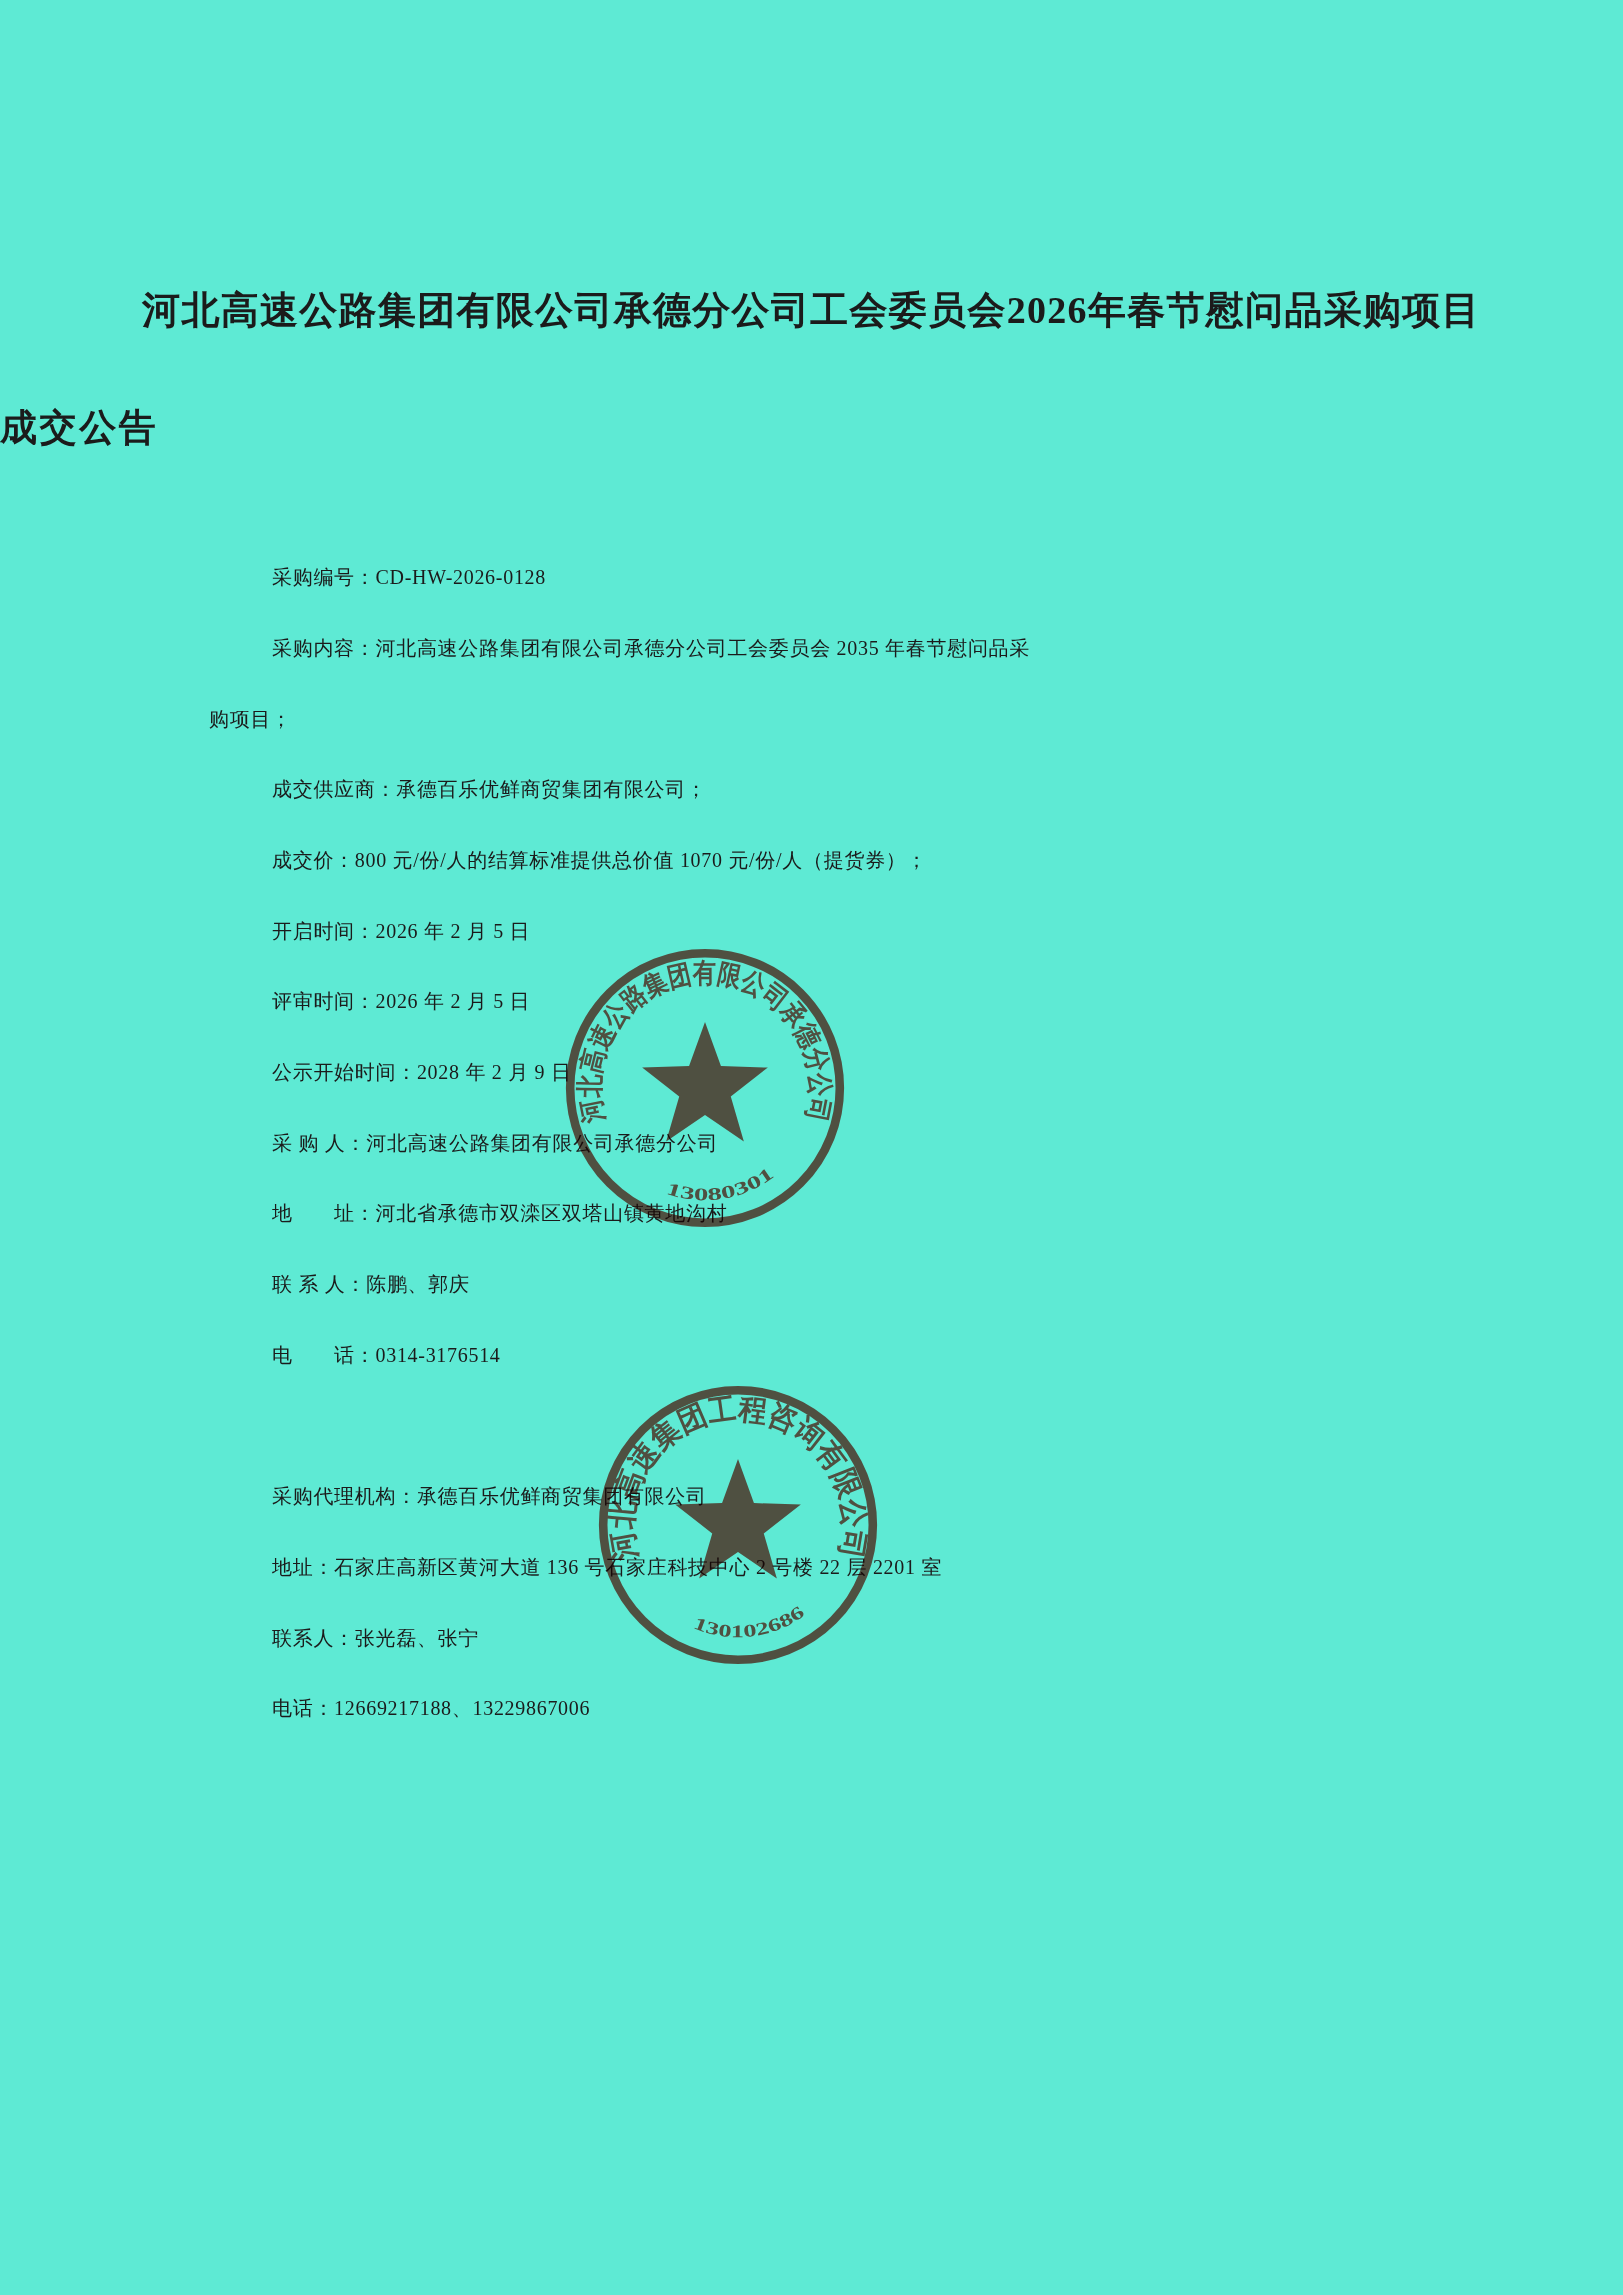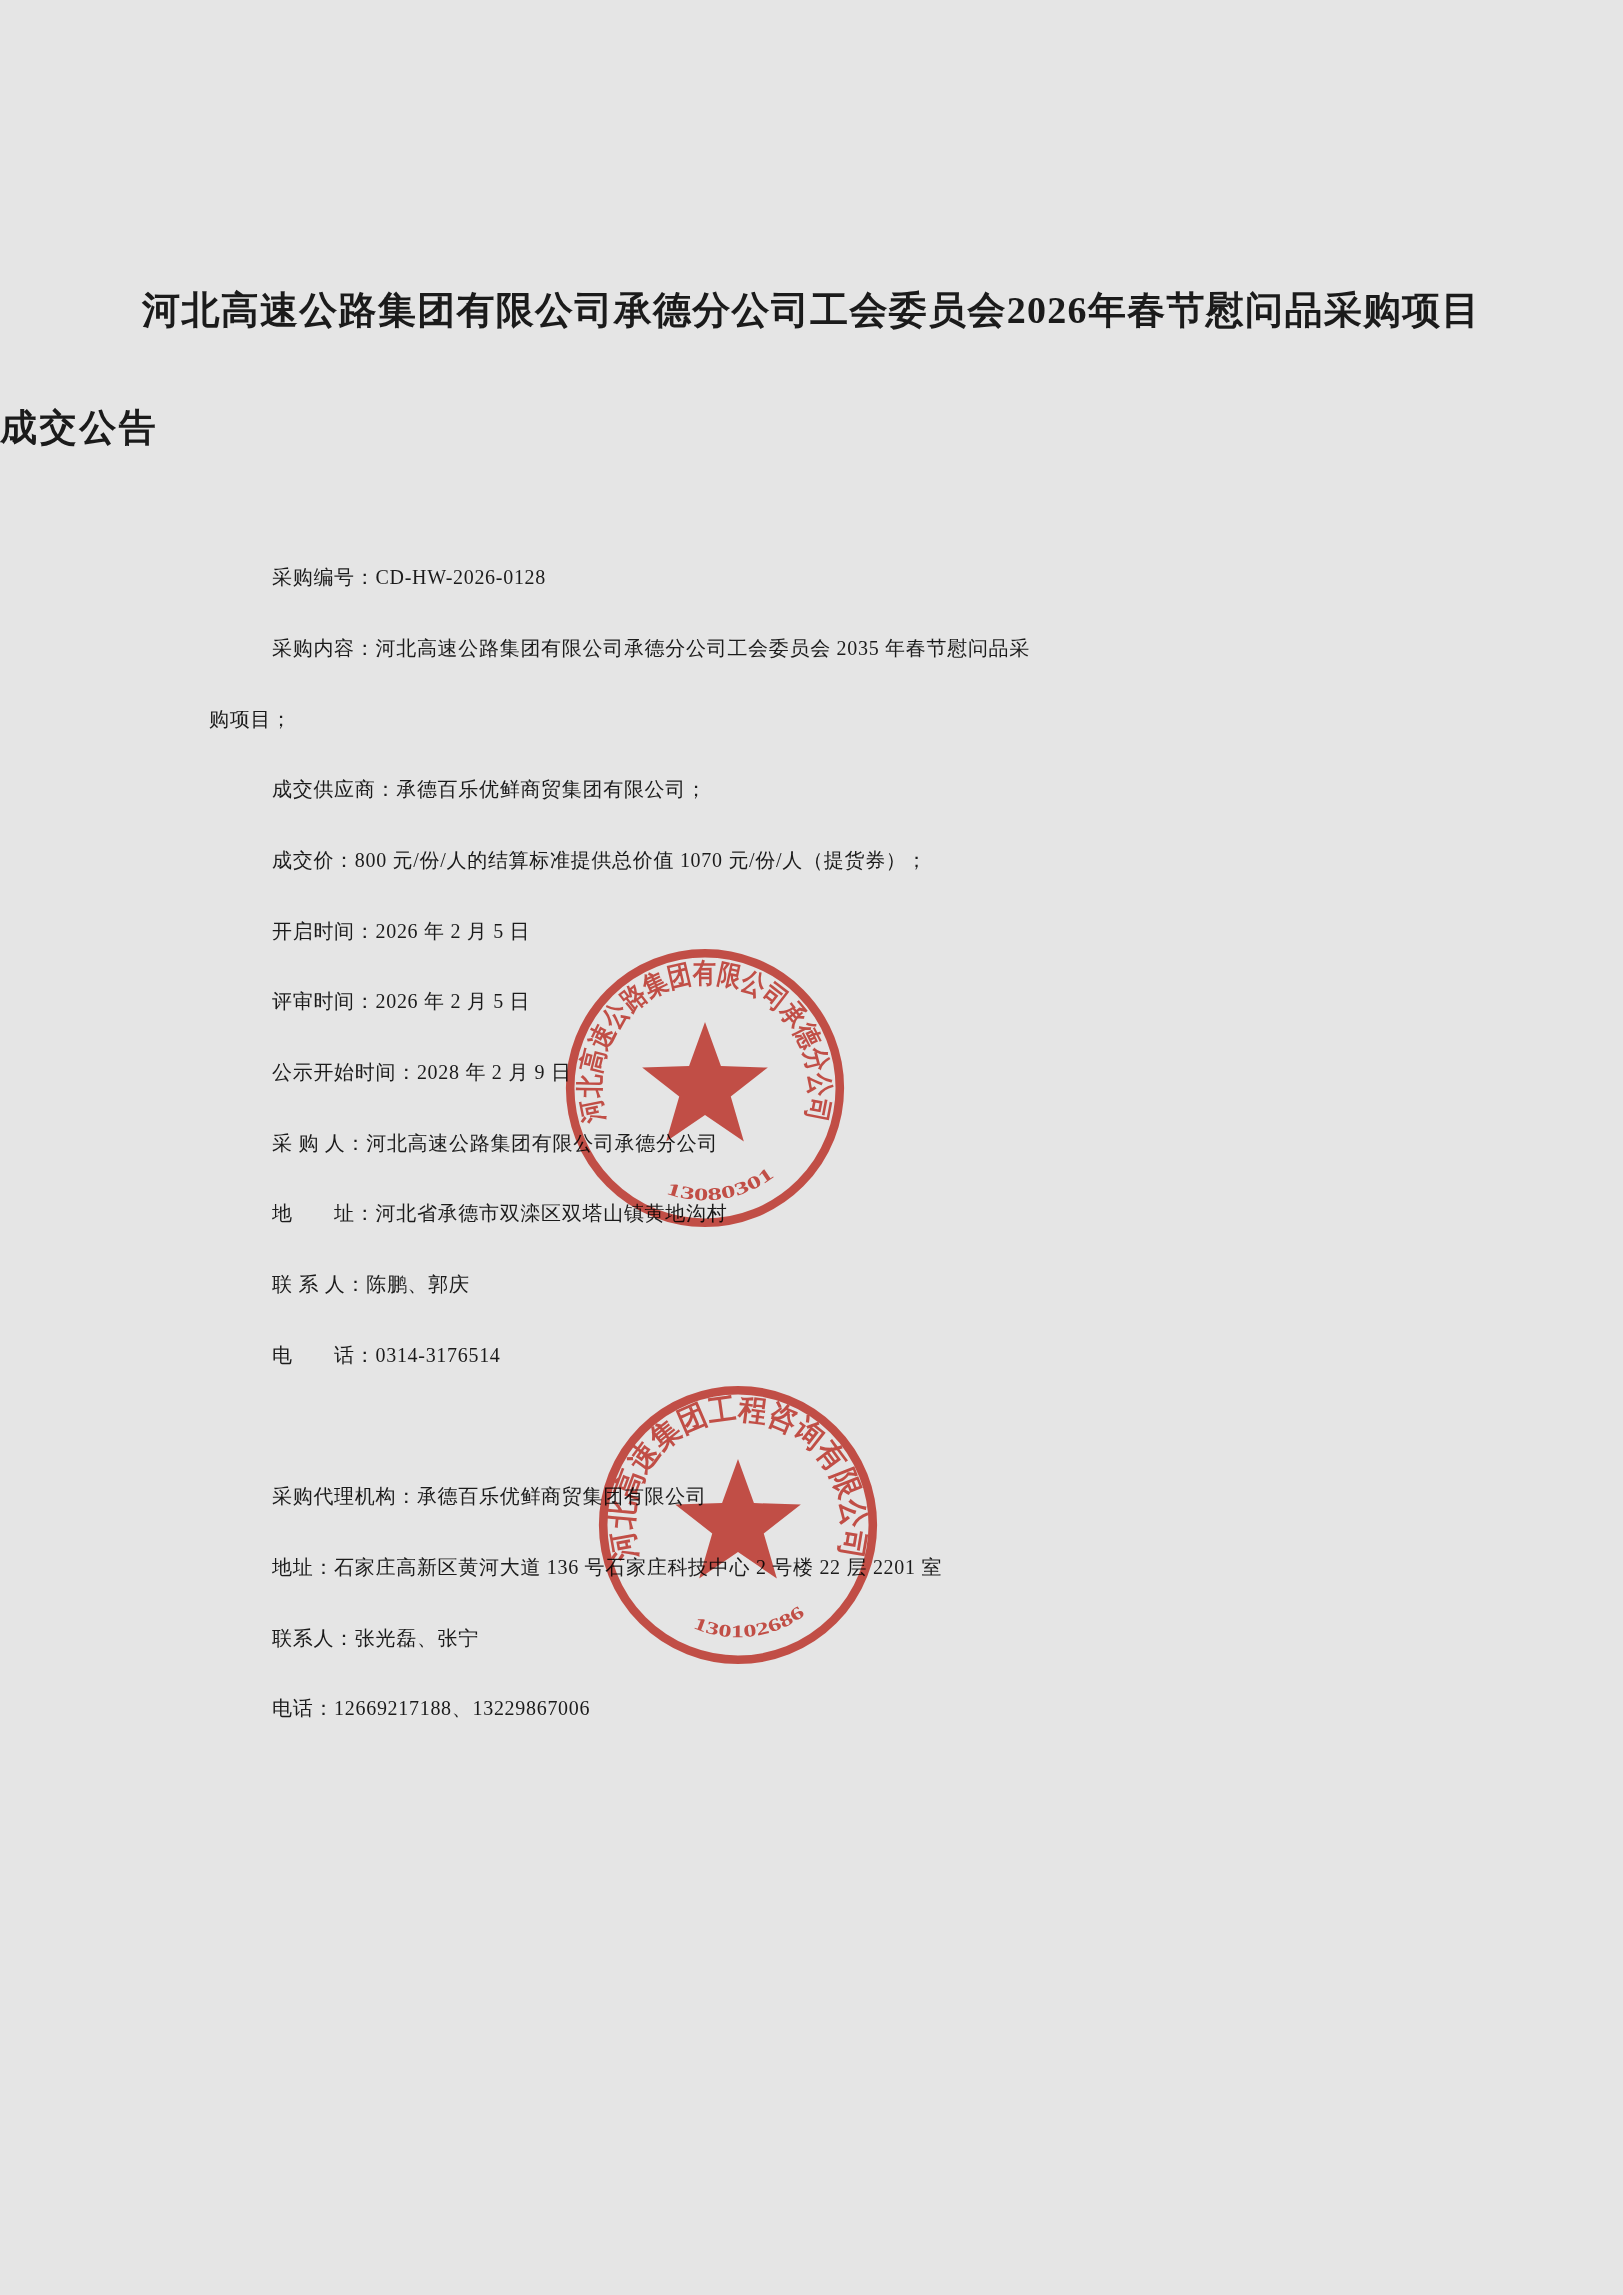--- a/index.html
+++ b/index.html
@@ -1,19 +1,19 @@
 <!DOCTYPE html>
 <html style="font-size:10.5px"><head>
 <meta charset="utf-8">
 <style>
   html,body{margin:0;padding:0;background:#ffffff;}
   .page{
     position:relative;
     width:1623px;height:2295px;
-    background:#e5e5e5;
+    background:#5eead4;
     font-family:"Liberation Serif","DejaVu Serif",serif;
     color:#1b1b1b;
     overflow:hidden;
   }
   .doc-title{
     position:absolute;left:0;right:0;top:285px;
     text-align:center;
     font-size:38px;font-weight:700;letter-spacing:1.3px;
     white-space:nowrap;
   }

